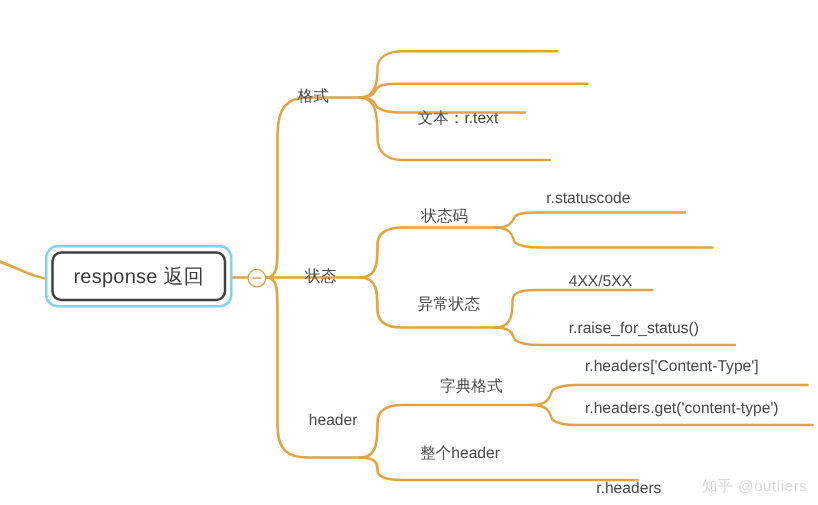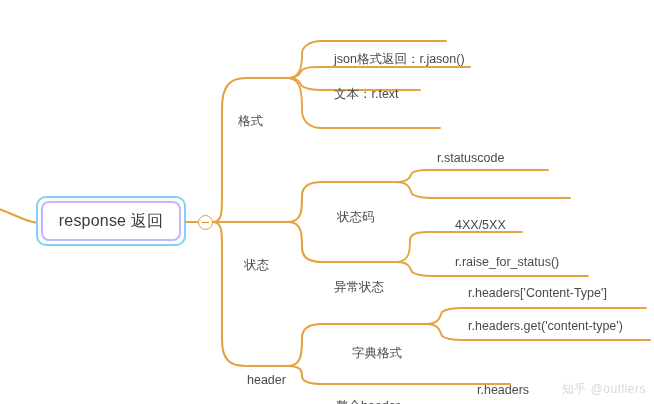--- a/index.html
+++ b/index.html
@@ -41,21 +41,21 @@
     box-sizing: border-box;
     border: 2px solid #7fd2f2;
     border-radius: 10px;
     background: #ffffff;
     padding: 3px;
   }
   #root-inner {
     width: 100%;
     height: 100%;
     box-sizing: border-box;
-    border: 2px solid #c4b5fd;
+    border: 2px solid #404040;
     border-radius: 8px;
     background: #ffffff;
     display: flex;
     align-items: center;
     justify-content: center;
   }
   #root-label {
     font-size: 16px;
     color: #3b3b3b;
     letter-spacing: 0.2px;
@@ -84,21 +84,21 @@
   }
 
   
   .node-label {
     position: absolute;
     font-size: 12.5px;
     color: #4a4a4a;
     white-space: nowrap;
     line-height: 1;
   }
-  .branch-label { font-size: 12.5px; margin-top: 44px; }
+  .branch-label { font-size: 12.5px; }
   .leaf-label   { font-size: 12.5px; }
 
   
   #watermark {
     position: absolute;
     right: 8px;
     bottom: 6px;
     font-size: 12px;
     color: #d8d8d8;
     white-space: nowrap;
@@ -149,21 +149,20 @@
     </div>
   </div>
 
   <div id="collapse-toggle">
     <span class="dash"></span>
   </div>
 
   <span class="node-label branch-label" style="left:238px; top:71px;">格式</span>
 
 
-  <span class="node-label leaf-label" style="left:334px; top:53px;">json格式返回：r.jason()</span>
 
   <span class="node-label leaf-label" style="left:334px; top:88px;">文本：r.text</span>
 
 
   <span class="node-label branch-label" style="left:244px; top:215px;">状态</span>
 
   <span class="node-label branch-label" style="left:337px; top:167px;">状态码</span>
 
   <span class="node-label leaf-label" style="left:437px; top:152px;">r.statuscode</span>
 

